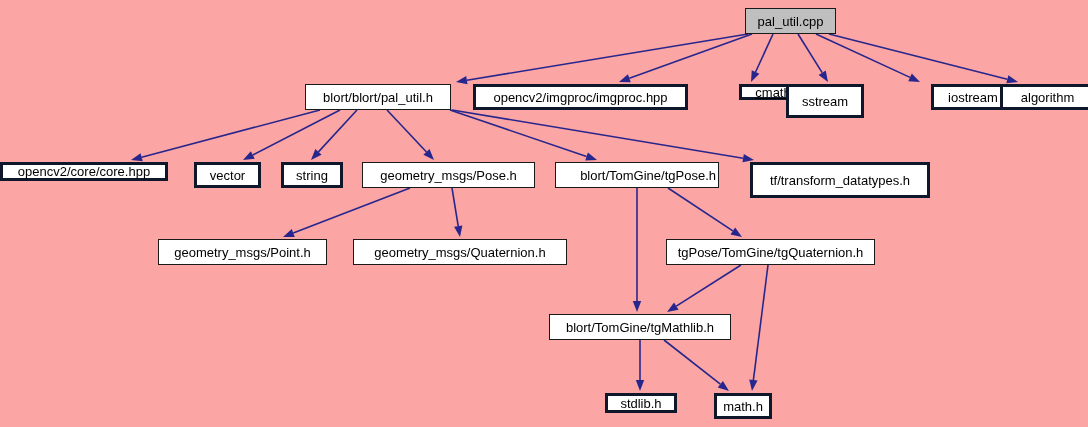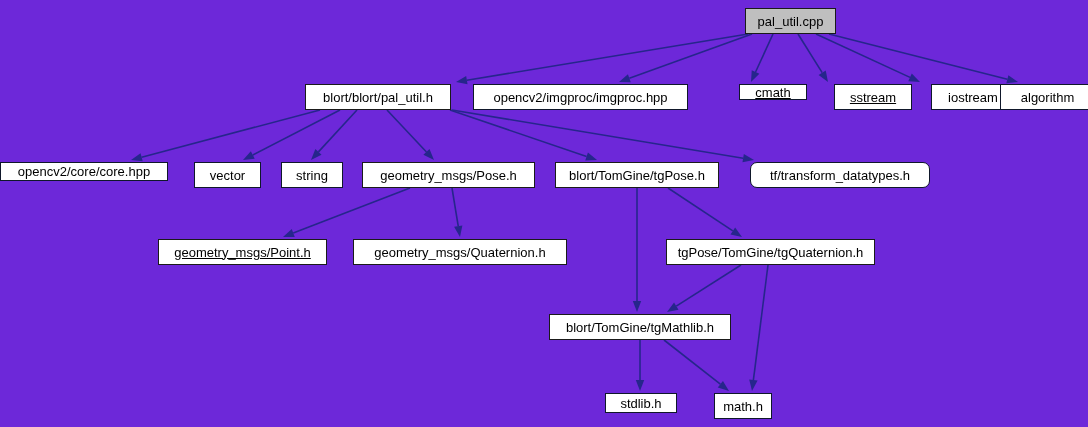--- a/index.html
+++ b/index.html
@@ -4,40 +4,40 @@
 <style>
   html, body {
     margin: 0;
     padding: 0;
     background: #ffffff;
   }
   #graph {
     position: relative;
     width: 1088px;
     height: 427px;
-    background: #6d28d9;
+    background: #fca5a5;
     font-family: "Liberation Sans", sans-serif;
     overflow: hidden;
   }
   #edge-layer {
     position: absolute;
     left: 0;
     top: 0;
     width: 1088px;
     height: 427px;
     pointer-events: none;
   }
   .node {
     position: absolute;
     box-sizing: border-box;
     display: flex;
     align-items: center;
     justify-content: center;
     background: #ffffff;
-    border: 1px solid #0f172a;
+    border: 3px solid #0f172a;
     color: #000000;
     font-size: 13px;
     line-height: 1;
     white-space: nowrap;
     letter-spacing: 0px;
   }
   .node.strong {
     border: 1px solid #1a1a1a;
   }
   .node.root {
@@ -141,48 +141,48 @@
       </div>
       <div class="node strong" style="left: 305px; top: 84px; width: 146px; height: 26px;">
         <span class="node-label">blort/blort/pal_util.h</span>
       </div>
       <div class="node" style="left: 473px; top: 84px; width: 215px; height: 26px;">
         <span class="node-label">opencv2/imgproc/imgproc.hpp</span>
       </div>
       <div class="node" style="left: 739px; top: 84px; width: 68px; height: 16px; text-decoration: underline;">
         <span class="node-label">cmath</span>
       </div>
-      <div class="node" style="left: 834px; top: 84px; width: 78px; height: 26px; text-decoration: underline;">
+      <div class="node" style="left: 786px; top: 84px; width: 78px; height: 34px;">
         <span class="node-label">sstream</span>
       </div>
       <div class="node" style="left: 931px; top: 84px; width: 84px; height: 26px;">
         <span class="node-label">iostream</span>
       </div>
       <div class="node" style="left: 1000px; top: 84px; width: 95px; height: 26px;">
         <span class="node-label">algorithm</span>
       </div>
       <div class="node" style="left: 0; top: 162px; width: 168px; height: 19px;">
         <span class="node-label">opencv2/core/core.hpp</span>
       </div>
       <div class="node" style="left: 194px; top: 162px; width: 67px; height: 26px;">
         <span class="node-label">vector</span>
       </div>
       <div class="node" style="left: 281px; top: 162px; width: 62px; height: 26px;">
         <span class="node-label">string</span>
       </div>
       <div class="node strong" style="left: 362px; top: 162px; width: 173px; height: 26px;">
         <span class="node-label">geometry_msgs/Pose.h</span>
       </div>
-      <div class="node strong" style="left: 555px; top: 162px; width: 164px; height: 26px;">
+      <div class="node strong" style="left: 555px; top: 162px; width: 164px; height: 26px; justify-content: flex-end;">
         <span class="node-label">blort/TomGine/tgPose.h</span>
       </div>
-      <div class="node" style="left: 750px; top: 162px; width: 180px; height: 26px; border-radius: 7px;">
+      <div class="node" style="left: 750px; top: 162px; width: 180px; height: 36px;">
         <span class="node-label">tf/transform_datatypes.h</span>
       </div>
-      <div class="node strong" style="left: 158px; top: 239px; width: 169px; height: 26px; text-decoration: underline;">
+      <div class="node strong" style="left: 158px; top: 239px; width: 169px; height: 26px;">
         <span class="node-label">geometry_msgs/Point.h</span>
       </div>
       <div class="node strong" style="left: 353px; top: 239px; width: 214px; height: 26px;">
         <span class="node-label">geometry_msgs/Quaternion.h</span>
       </div>
       <div class="node strong" style="left: 666px; top: 239px; width: 209px; height: 26px;">
         <span class="node-label">tgPose/TomGine/tgQuaternion.h</span>
       </div>
       <div class="node strong" style="left: 549px; top: 314px; width: 182px; height: 26px;">
         <span class="node-label">blort/TomGine/tgMathlib.h</span>

